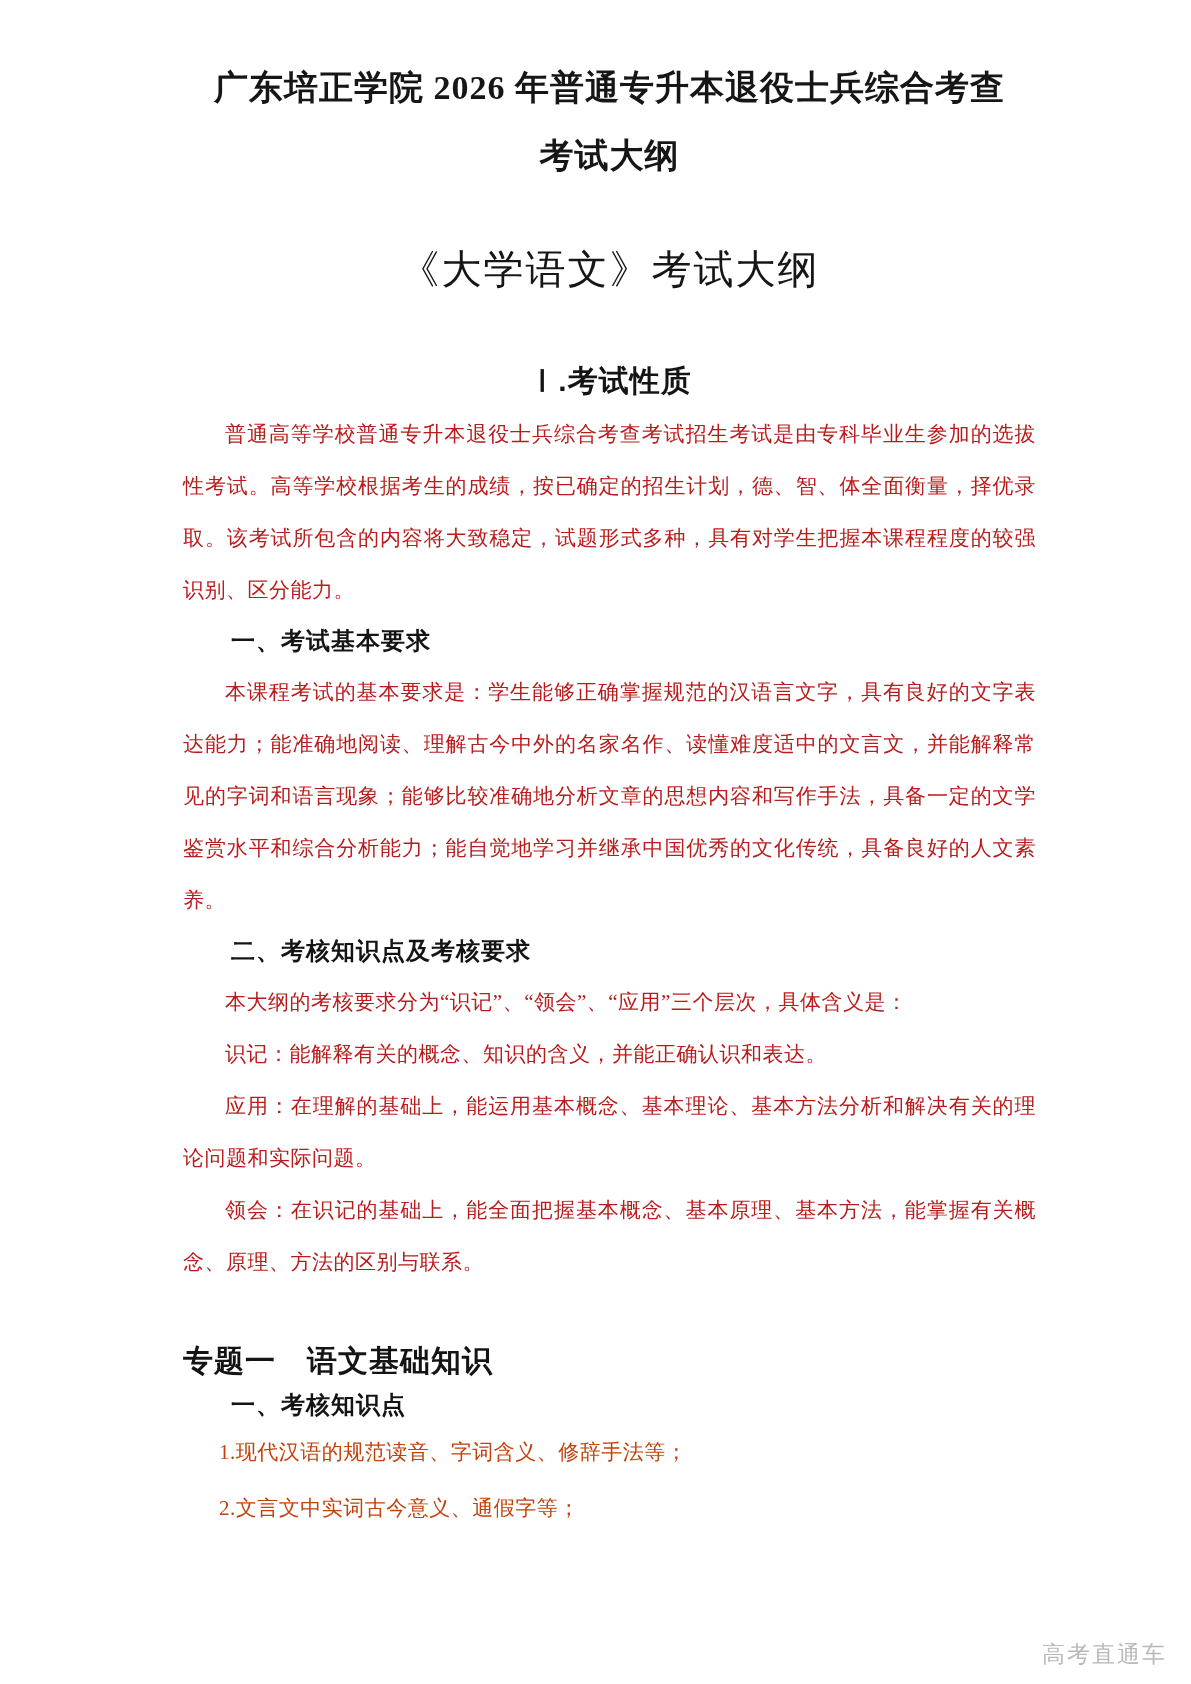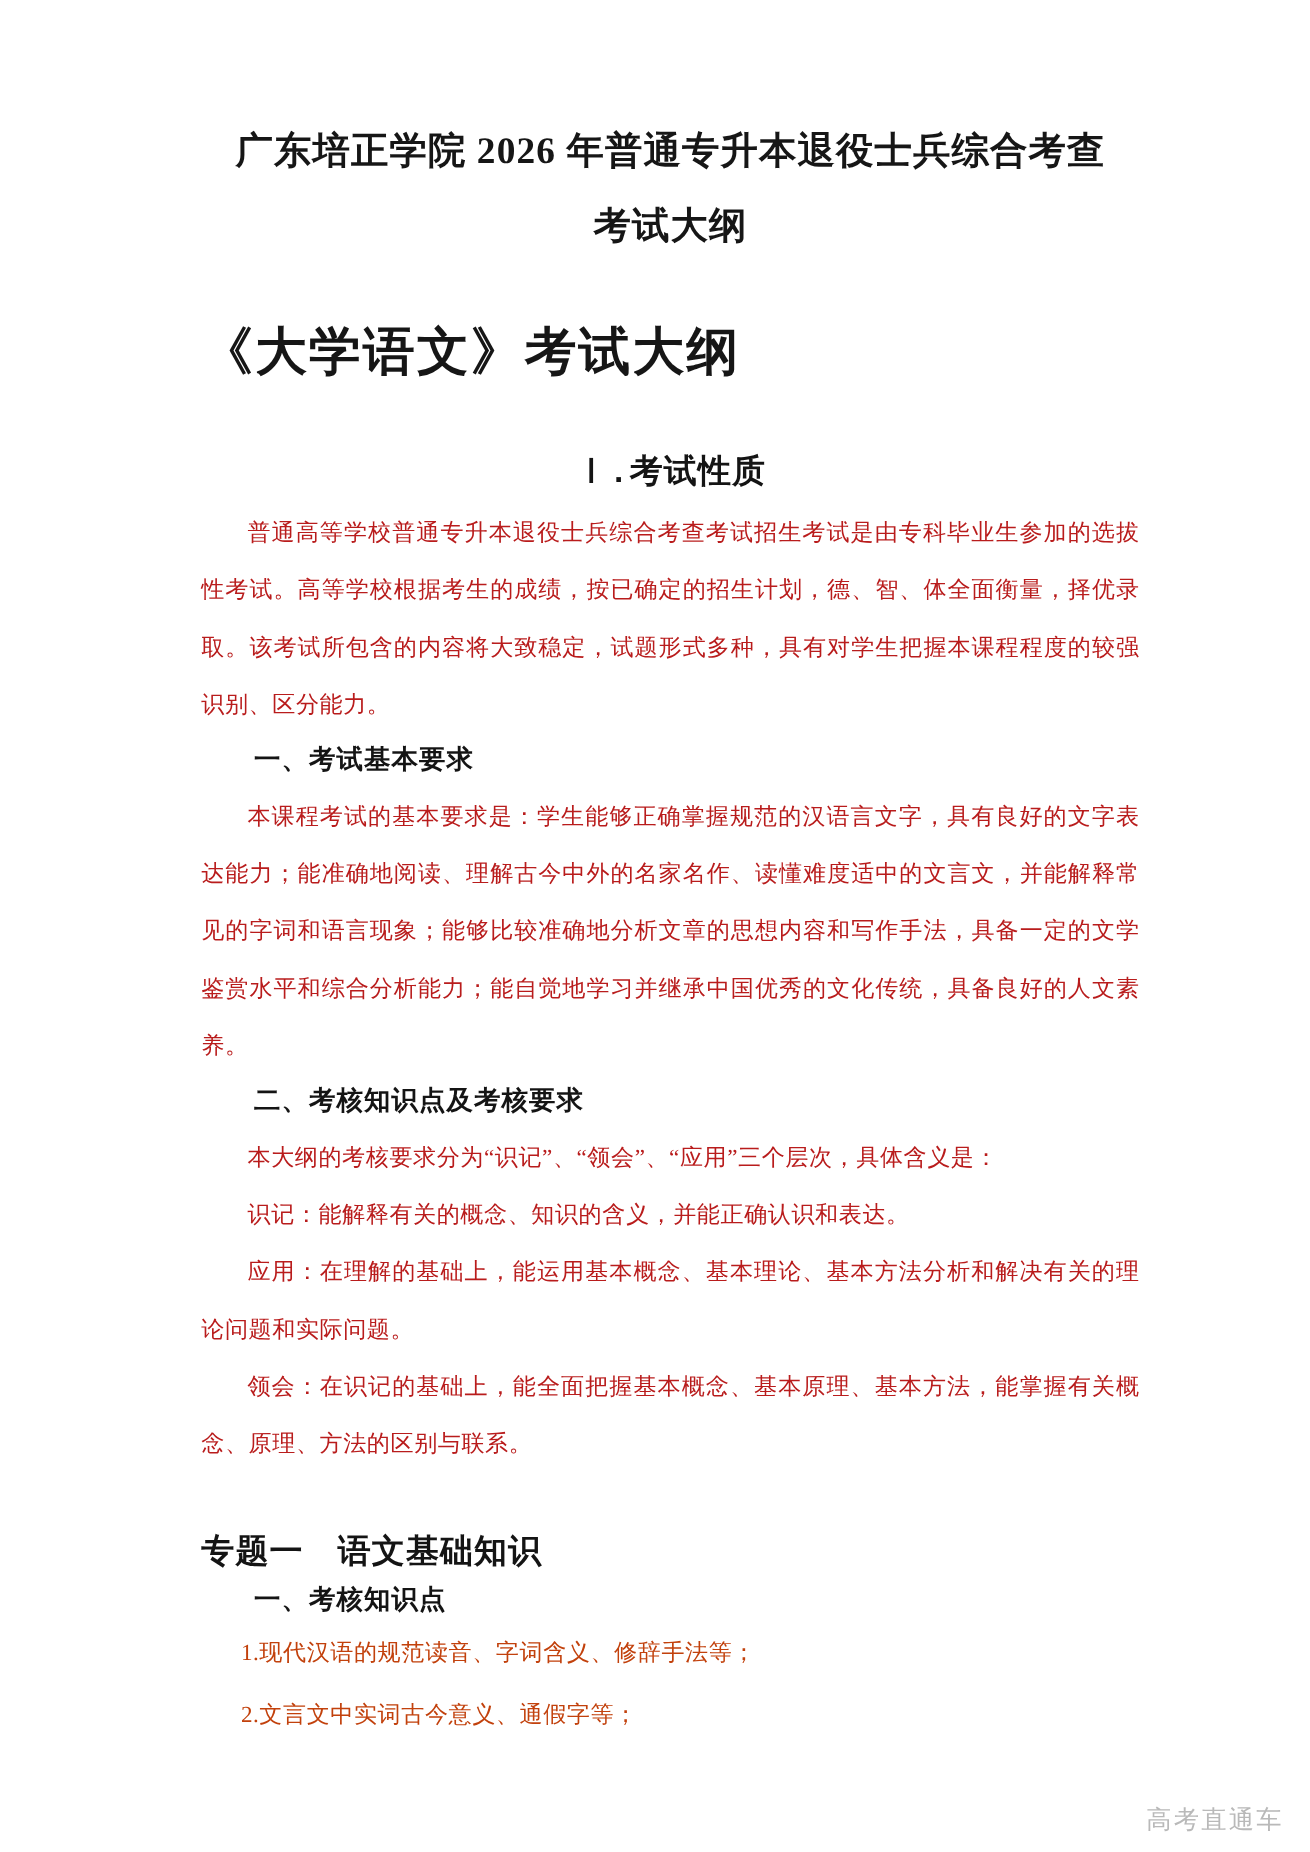--- a/index.html
+++ b/index.html
@@ -3,50 +3,51 @@
 <meta charset="utf-8">
 <style>
   * { margin: 0; padding: 0; box-sizing: border-box; }
   html, body { background: #ffffff; }
   .page {
     position: relative;
     width: 1191px;
     height: 1684px;
     margin: 0 auto;
     background: #ffffff;
-    padding: 104px 155px 0 183px;
+    padding: 54px 155px 0 183px;
     font-family: "Liberation Serif", "DejaVu Serif", serif;
     color: #262626;
     overflow: hidden;
   }
   .doc-title {
     font-size: 34px;
     line-height: 68px;
     font-weight: 700;
     text-align: center;
     color: #161616;
     letter-spacing: 1px;
   }
   .doc-title .title-line { display: block; }
   .doc-subtitle {
     margin-top: 58px;
-    font-size: 47px;
+    font-size: 40px;
     line-height: 44px;
-    font-weight: 700;
+    font-weight: 400;
+    text-align: center;
     color: #161616;
     letter-spacing: 2px;
   }
   .section-heading {
     margin-top: 70px;
     font-size: 30px;
     line-height: 38px;
     font-weight: 700;
     text-align: center;
     color: #141414;
-    font-family: Liberation Mono, monospace;
+    font-family: Liberation Sans, sans-serif;
     letter-spacing: 1px;
   }
   .section-heading.second { margin-top: 22px; }
   .topic-heading {
     margin-top: 54px;
     font-size: 30px;
     line-height: 38px;
     font-weight: 700;
     text-align: left;
     color: #141414;

